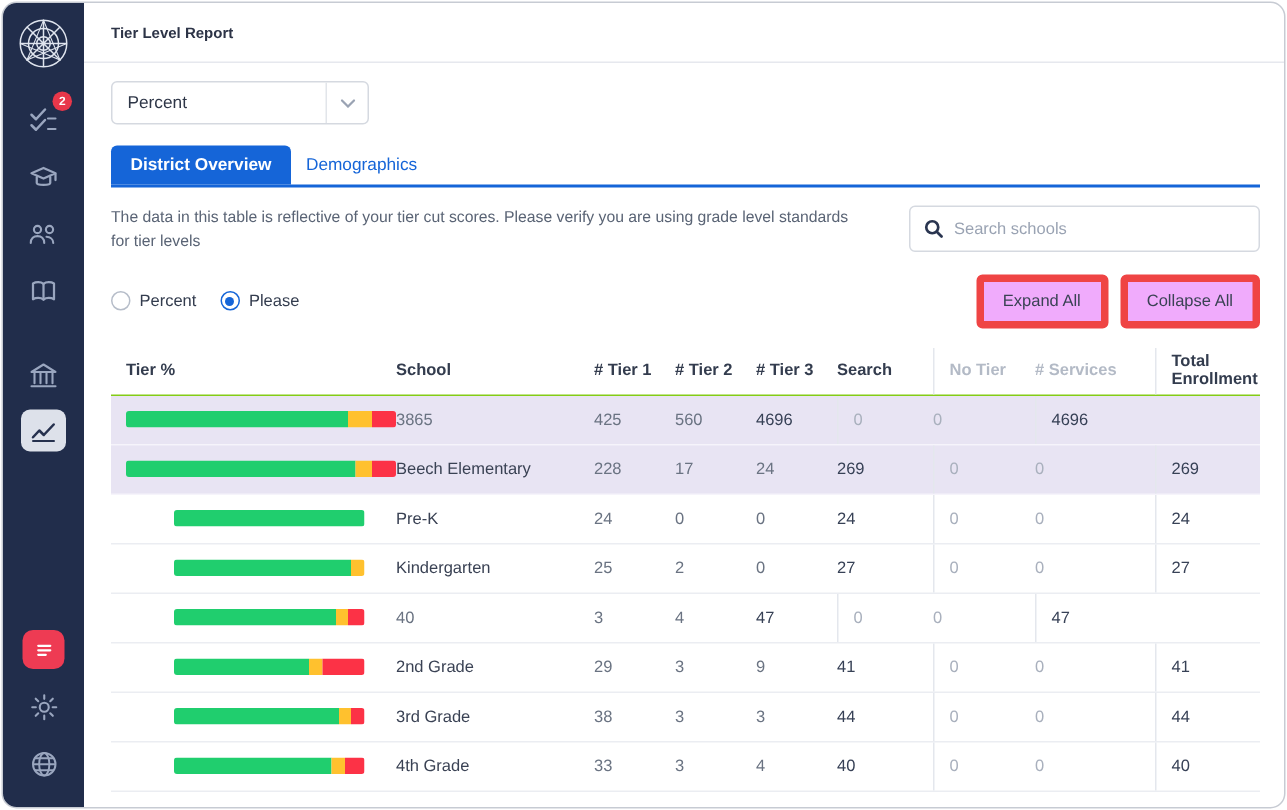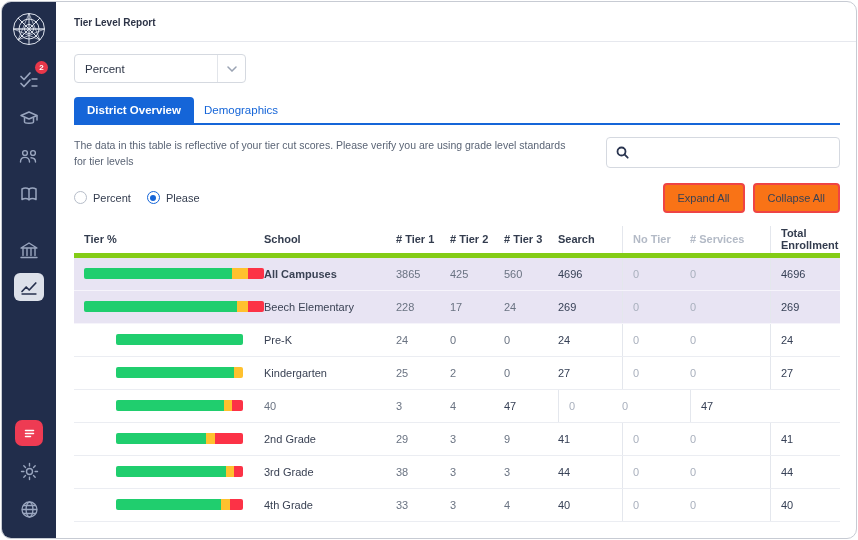--- a/index.html
+++ b/index.html
@@ -38,27 +38,27 @@
   .search input { border:none; outline:none; flex:1; font-size:11px; color:#2e3647; font-family:"Liberation Sans", sans-serif; }
   .search input::placeholder { color:#9aa3b3; }
 
   .controls { display:flex; justify-content:space-between; align-items:center; margin-top:13px; }
   .radios { display:flex; gap:16px; align-items:center; }
   .radio { display:flex; align-items:center; gap:6px; font-size:11px; color:#333c4e; cursor:pointer; }
   .rdot { width:13px; height:13px; border:1px solid #b6bdc9; border-radius:50%; background:#fff; position:relative; }
   .radio.checked .rdot { border-color:#1565d8; }
   .radio.checked .rdot::after { content:""; position:absolute; inset:2.5px; border-radius:50%; background:#1565d8; }
   .btns { display:flex; gap:8px; }
-  .btn { background:#f97316; border:2px solid #ef4444; border-radius:4px; padding:7px 13px; font-size:11px; color:#3a4254; cursor:pointer; font-family:"Liberation Sans", sans-serif; }
+  .btn { background:#f0abfc; border:5px solid #ef4444; border-radius:4px; padding:7px 13px; font-size:11px; color:#3a4254; cursor:pointer; font-family:"Liberation Sans", sans-serif; }
 
   
   .table { margin-top:13px; flex:1; min-height:0; overflow:hidden; }
   .grid { display:grid; grid-template-columns:190px 132px 54px 54px 54px 64px 68px 80px 1fr; align-items:stretch; }
   .th { font-size:11px; font-weight:bold; color:#333c4e; display:flex; align-items:center; padding:0 4px 0 0; }
-  .thead { height:32px; border-bottom:5px solid #84cc16; }
+  .thead { height:32px; border-bottom:1px solid #84cc16; }
   .th:first-child, .cell:first-child { padding-left:10px; }
   .muted { color:#b3bac6 !important; font-weight:bold; }
   .bl { border-left:1px solid #e4e7ed; padding-left:10px !important; }
   .trow { height:33px; border-bottom:1px solid #ebedf2; cursor:pointer; }
   .trow.hl { background:#e8e4f3; border-bottom:1px solid #f6f4fb; }
   .cell { font-size:11px; color:#6a7382; display:flex; align-items:center; }
   .cell.school { color:#3a4254; }
   .trow.bold .cell.school { font-weight:bold; }
   .cell.total, .cell.enroll { color:#374156; }
   .cell.dim { color:#a9b0bd; }
@@ -179,20 +179,21 @@
         <div class="tab inactive">Demographics</div>
       </div>
 
       <div class="note-row">
         <div class="note">The data in this table is reflective of your tier cut scores. Please verify you are using grade level standards for tier levels</div>
         <div class="search">
           <svg width="13" height="13" viewBox="0 0 13 13" fill="none" stroke="#2a3550" stroke-width="1.8" stroke-linecap="round">
             <circle cx="5.5" cy="5.5" r="4"></circle>
               <path d="M8.7 8.7l3 3"></path>
           </svg>
+          <input type="text" placeholder="Search schools" style="">
         </div>
       </div>
 
       <div class="controls">
         <div class="radios">
           <span class="radio">
             <span class="rdot"></span>
             <span>Percent</span>
           </span>
           <span class="radio checked">
@@ -222,21 +223,20 @@
             <div class="grid trow hl bold">
     <div class="cell">
       <span class="bar-wrap">
                   <span class="bar-track">
                     <span class="seg1" style="width: 82.3041%;"></span>
                     <span class="seg2" style="width: 9.05026%;"></span>
                     <span class="seg3" style="width: 8.64566%;"></span>
                   </span>
                 </span>
     </div>
-    <div class="cell school">All Campuses</div>
     <div class="cell">3865</div>
     <div class="cell">425</div>
     <div class="cell">560</div>
     <div class="cell total">4696</div>
     <div class="cell dim bl">0</div>
     <div class="cell dim">0</div>
     <div class="cell enroll bl">4696</div>
   </div>
             <div class="grid trow hl">
     <div class="cell">

